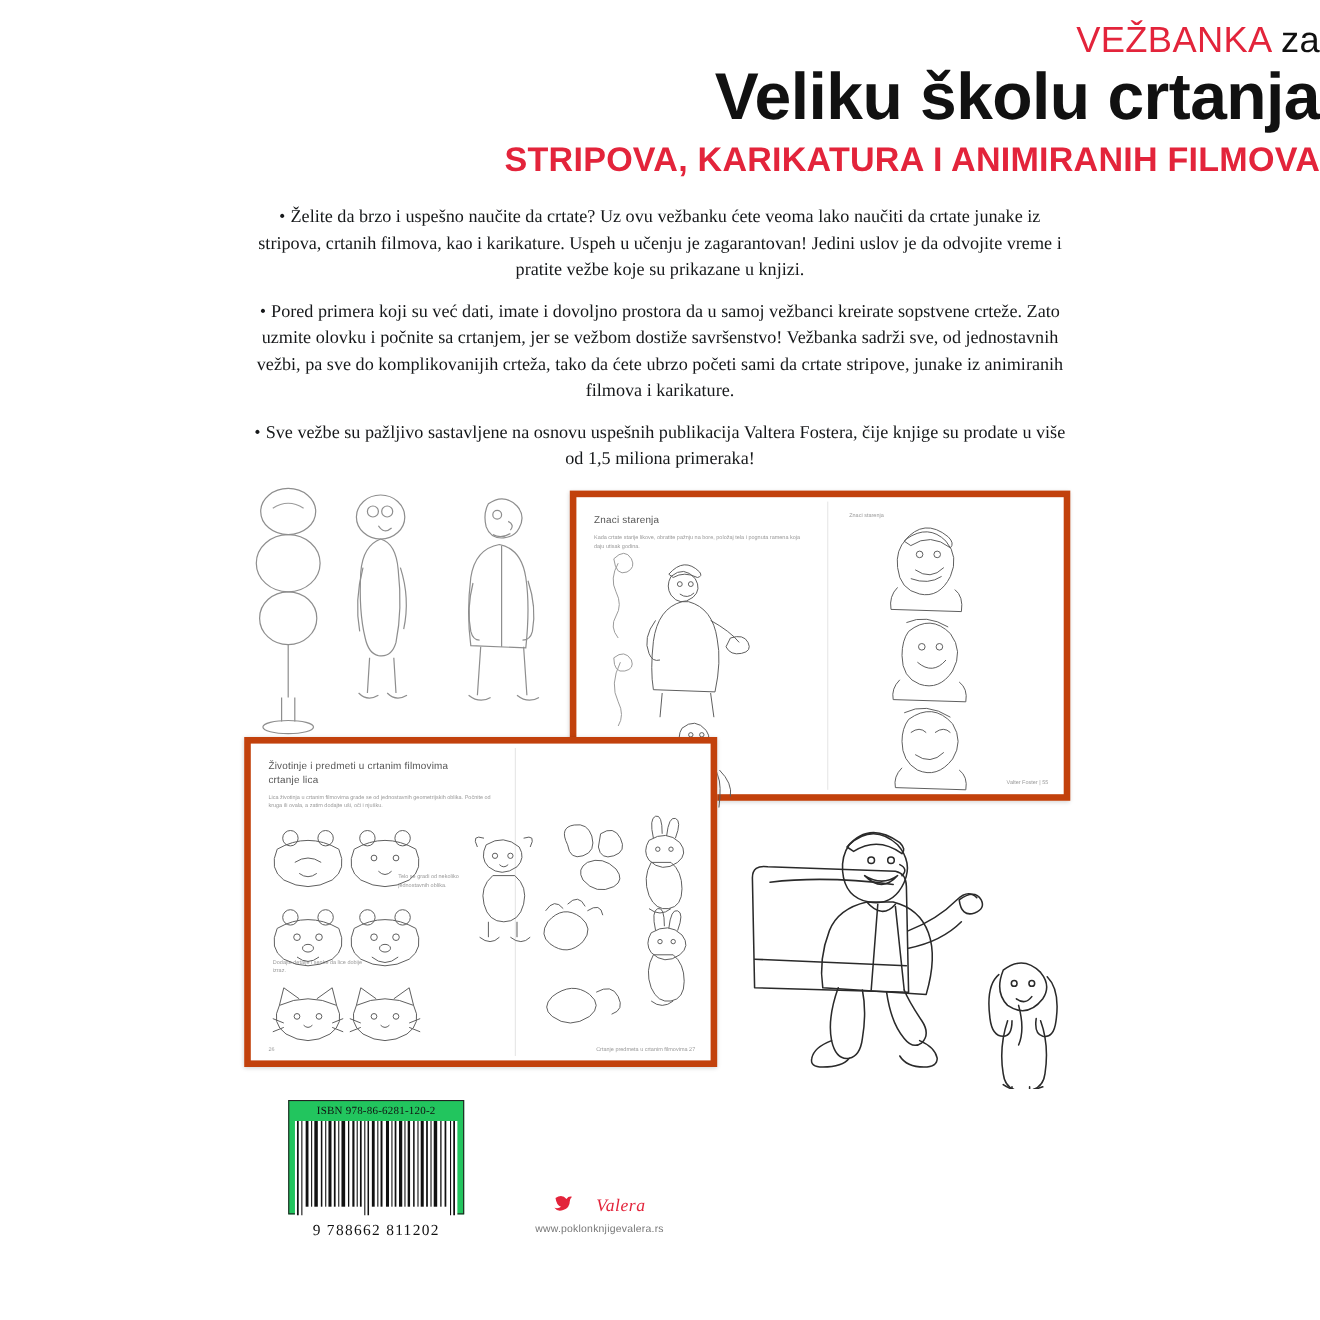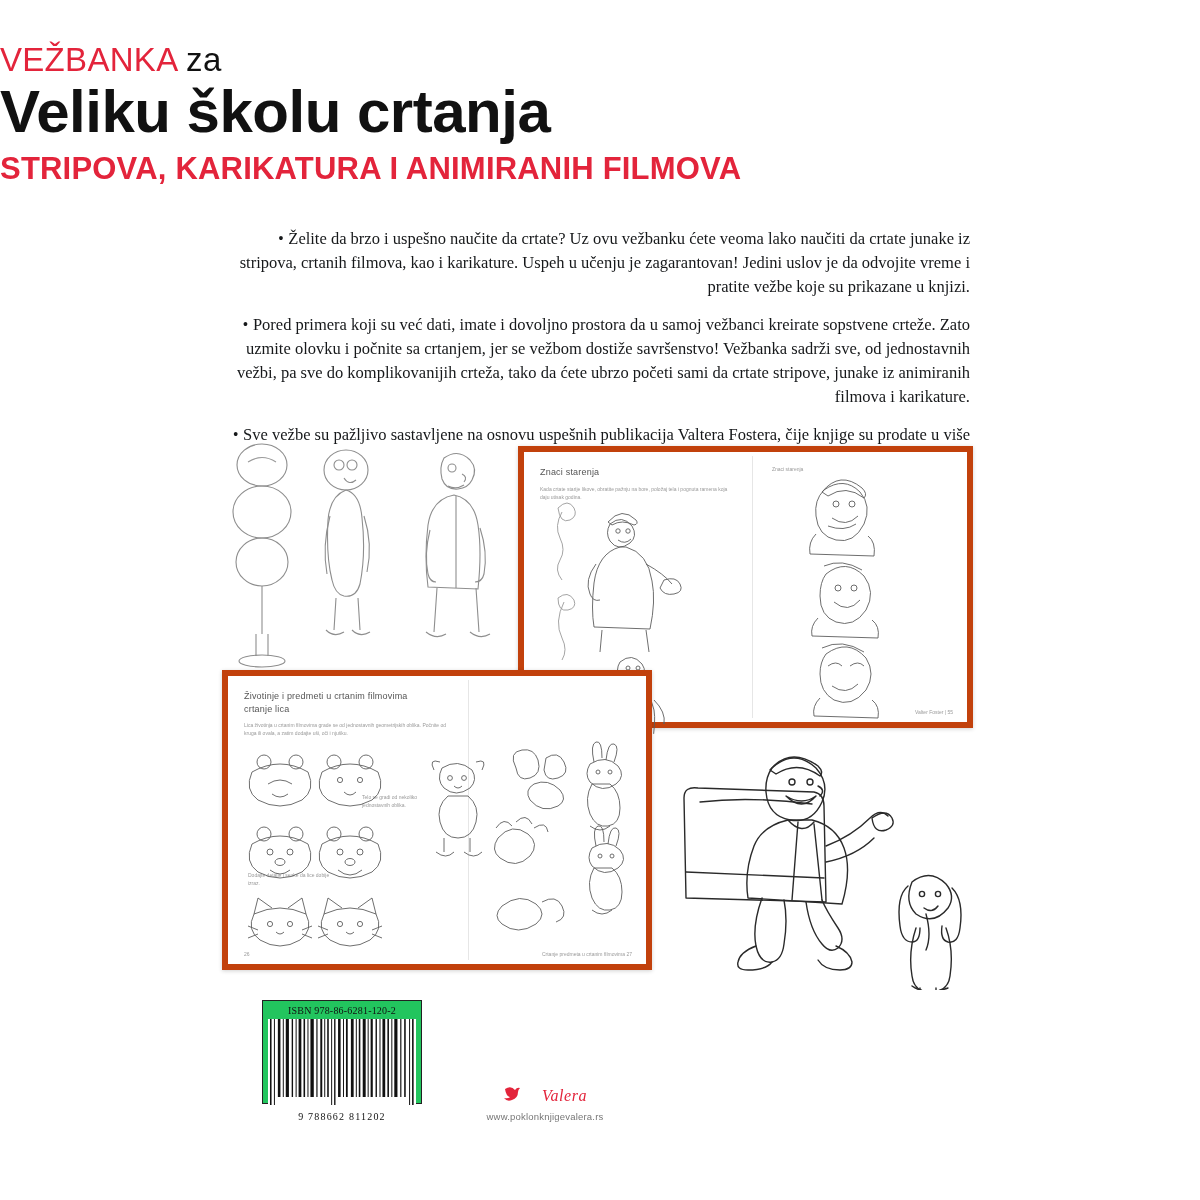--- a/index.html
+++ b/index.html
@@ -16,22 +16,22 @@
 
   .page {
     position: relative;
     width: 1200px;
     height: 1200px;
     padding: 0;
   }
 
   
   .title-block {
-    text-align: left;
-    padding-top: 42px;
+    text-align: right;
+    padding-top: 18px;
   }
   .kicker {
     font-size: 33px;
     letter-spacing: 0.3px;
     color: #111;
     line-height: 1.1;
   }
   .kicker .red {
     color: #e3243b;
     font-weight: 400;
@@ -52,26 +52,26 @@
     font-size: 31px;
     font-weight: 700;
     color: #e3243b;
     letter-spacing: 0.2px;
     margin-top: 8px;
   }
 
   
   .copy {
     width: 740px;
-    margin: 40px auto 0 auto;
+    margin: 22px auto 0 auto;
     font-family: "Liberation Serif", serif;
     font-size: 16.5px;
     line-height: 1.45;
     color: #16181a;
-    text-align: right;
+    text-align: center;
   }
   .copy p {
     margin: 0 0 14px 0;
   }
   .copy p .bullet {
     font-family: "Liberation Sans", sans-serif;
     font-size: 14px;
     vertical-align: 1px;
     margin-right: 5px;
   }
@@ -166,21 +166,21 @@
     color: #111;
     text-align: center;
     margin-bottom: 3px;
   }
   .barcode {
     width: 100%;
     height: 86px;
   }
   .barcode-digits {
     font-family: "Liberation Serif", serif;
-    font-size: 10px;
+    font-size: 14px;
     letter-spacing: 1.2px;
     text-align: center;
     margin-top: 2px;
     color: #111;
   }
 
   
   .publisher {
     position: absolute;
     left: 455px;

